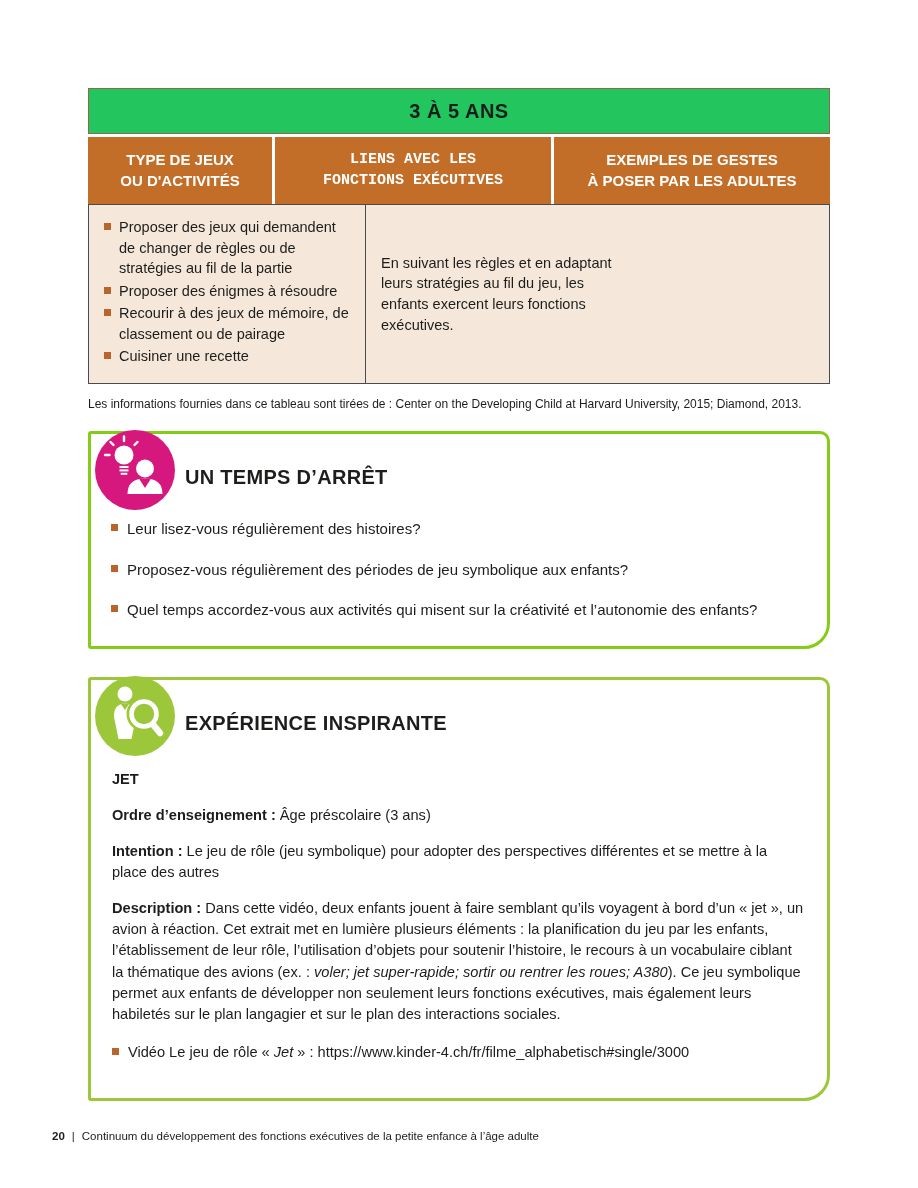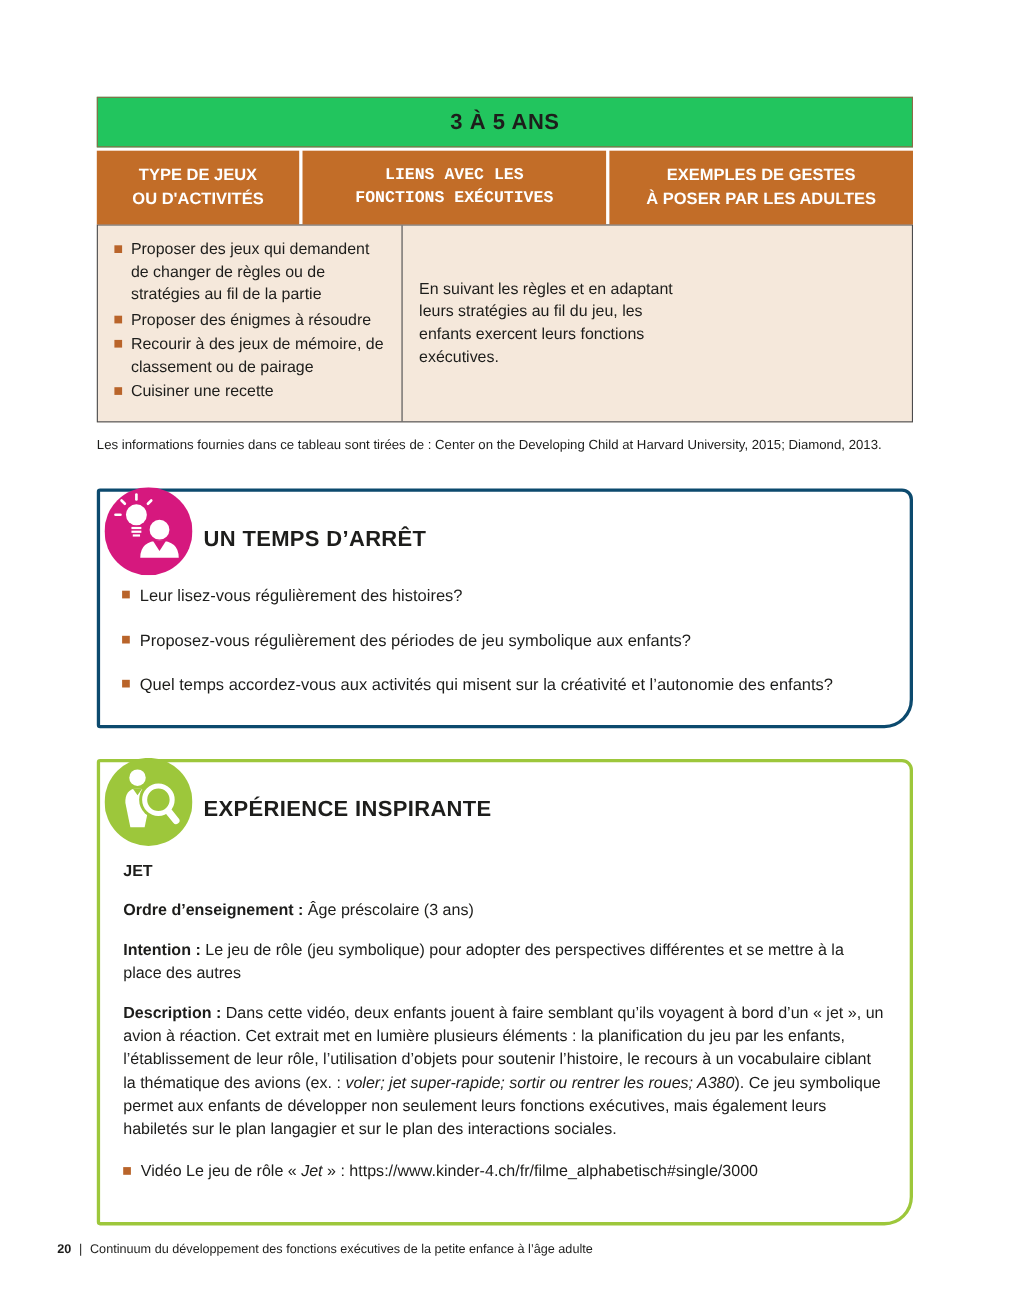--- a/index.html
+++ b/index.html
@@ -62,21 +62,21 @@
     font-size: 12px; color: #1d1d1b;
   }
 
   
   .callout {
     position: relative;
     width: 742px;
     border-radius: 3px 10px 26px 3px;
     background: #ffffff;
   }
-  .callout.pink { border: 3px solid #0c4a6e; margin-top: 33px; }
+  .callout.pink { border: 3px solid #84cc16; margin-top: 20px; }
   .callout.green { border: 3px solid #9dc73b; margin-top: 28px; }
   .callout-icon {
     position: absolute; left: 4px; top: -4px;
     width: 80px; height: 80px;
   }
   .callout-title {
     font-size: 20px; font-weight: bold; letter-spacing: 0.3px;
     padding: 32px 0 0 94px;
   }
   ul.questions {

